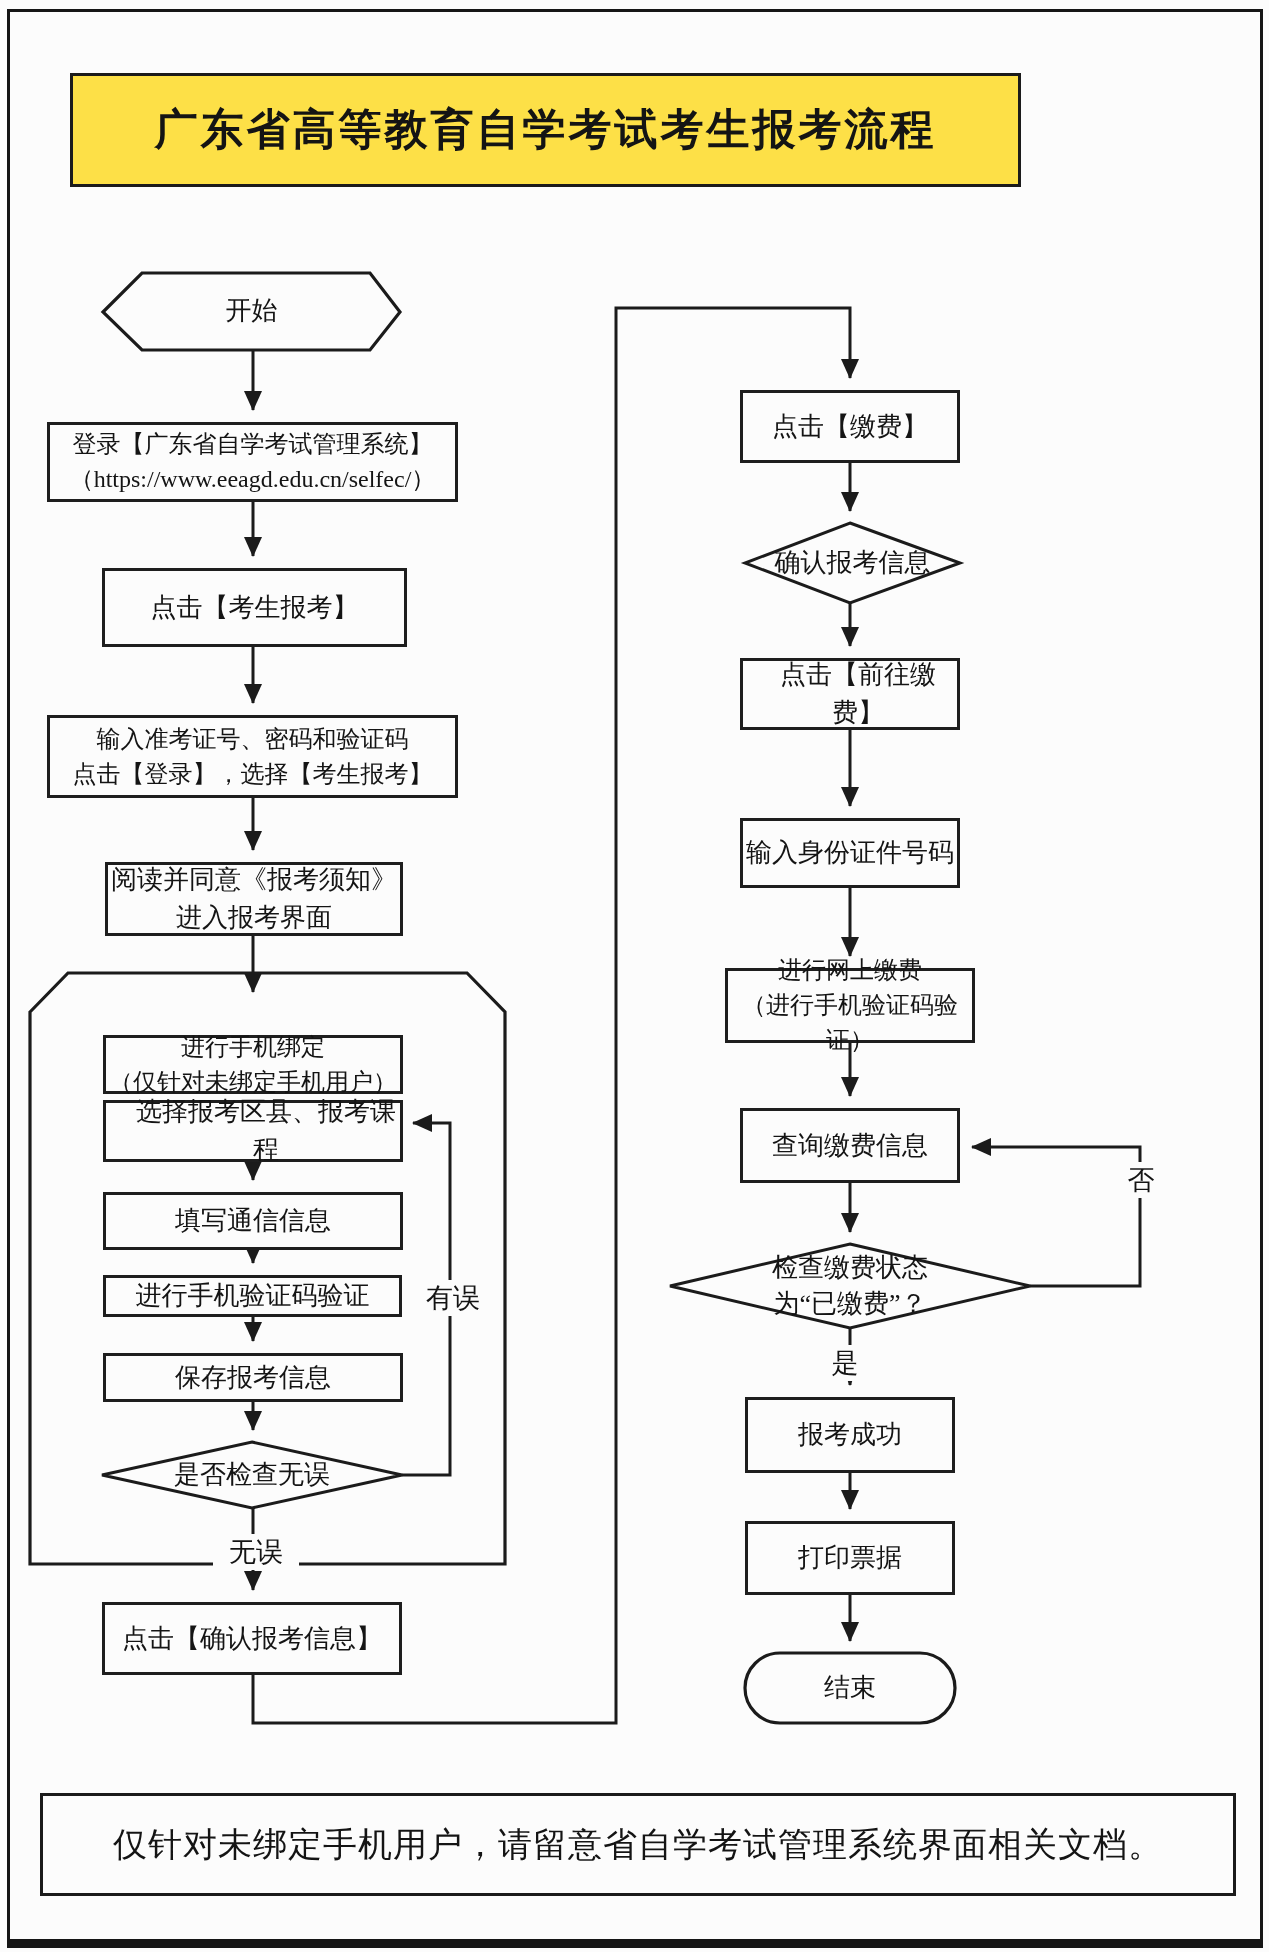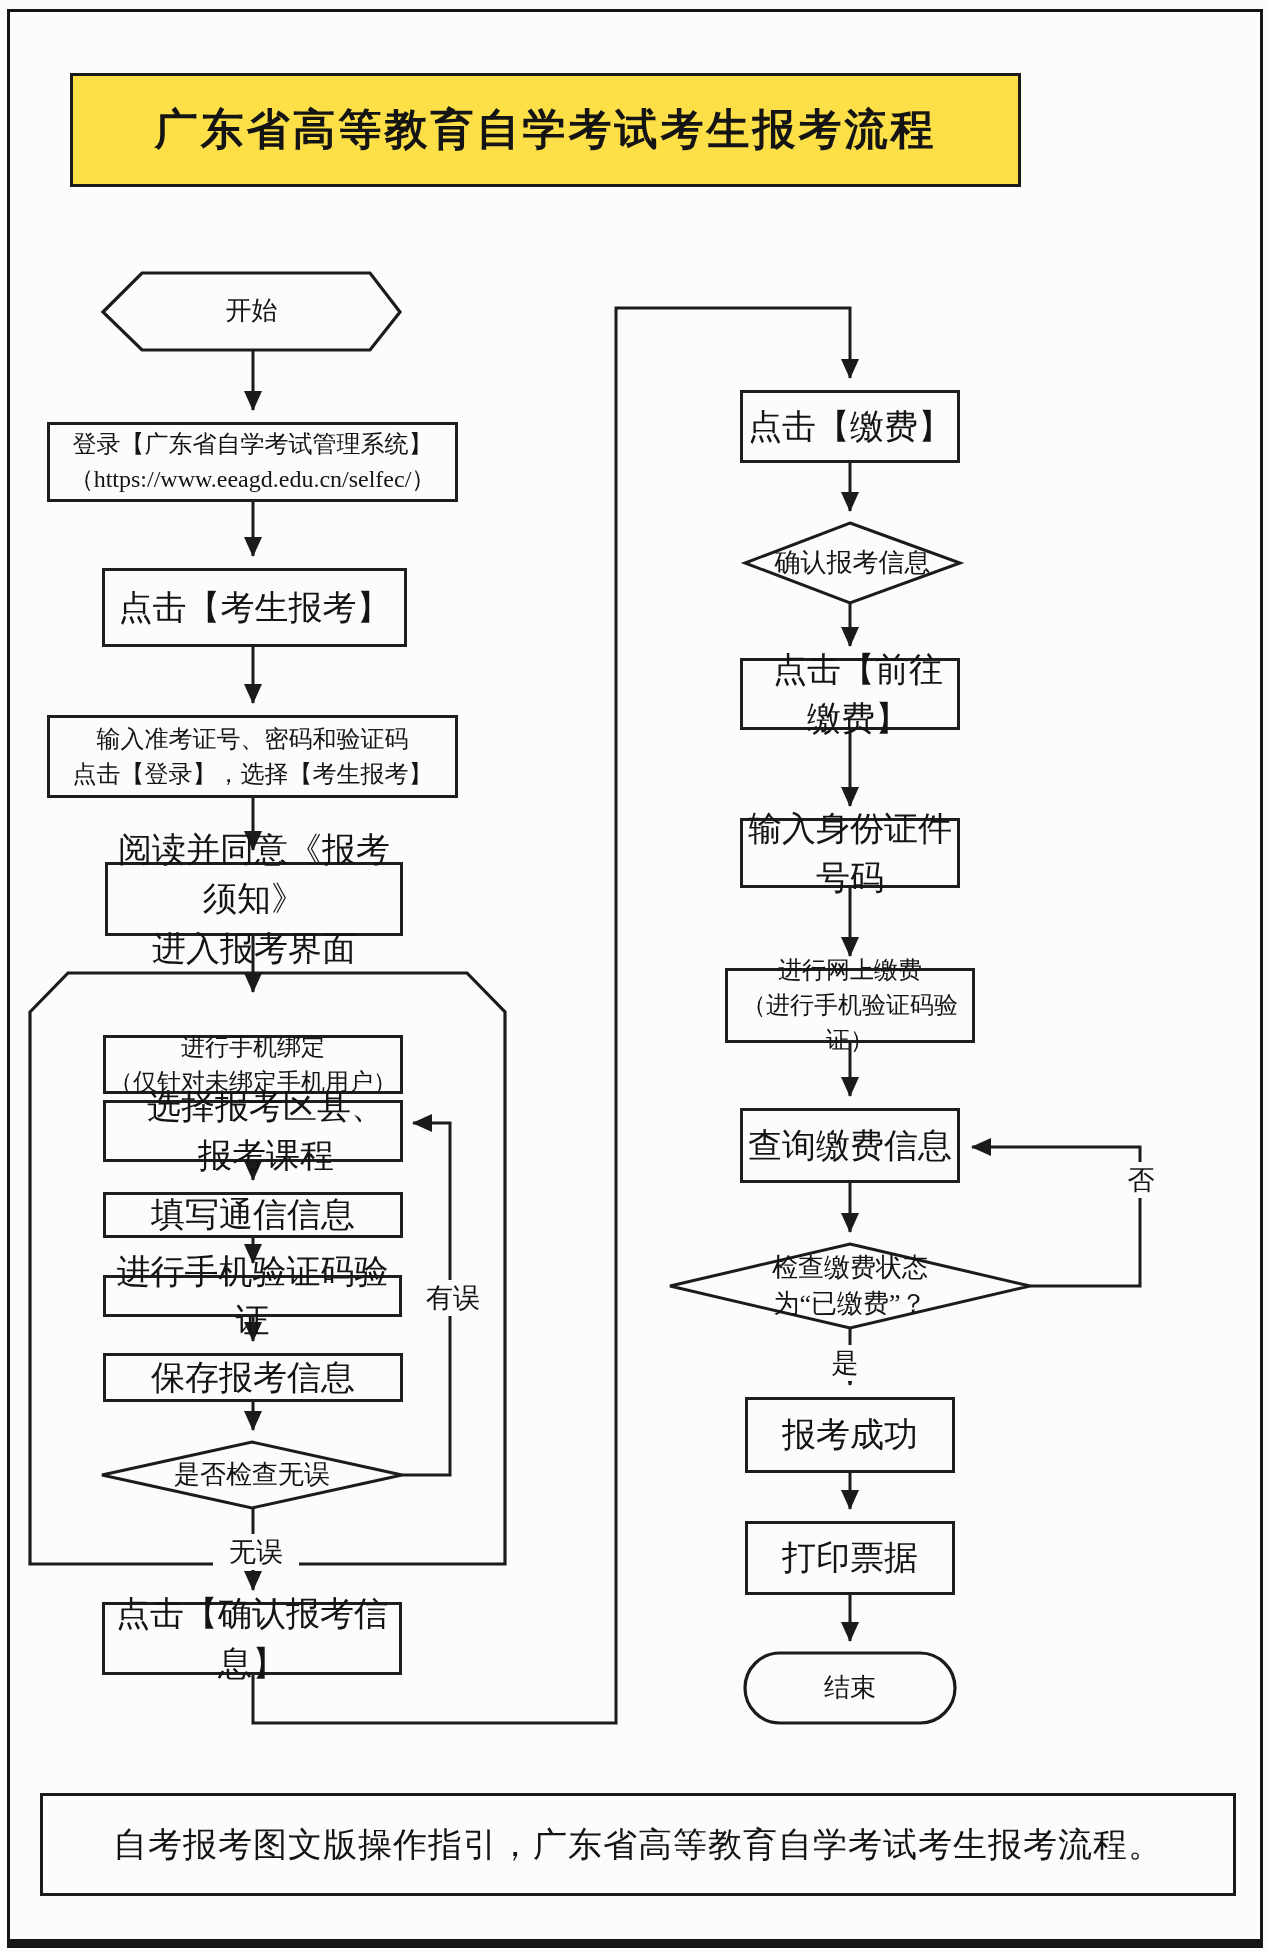--- a/index.html
+++ b/index.html
@@ -27,21 +27,21 @@
   .footer-box{
     position:absolute;left:40px;top:1793px;width:1190px;height:97px;
     border:3px solid #1b1b1b;background:#fcfcfc;
     display:flex;align-items:center;justify-content:center;
     font-size:34px;letter-spacing:1px;
   }
   .node{
     position:absolute;
     border:3px solid #1e1e1e;background:#fcfcfc;
     display:flex;align-items:center;justify-content:center;
-    text-align:center;font-size:34px;line-height:1.45;
+    text-align:center;font-size:26px;line-height:1.45;
     white-space:pre-line;box-sizing:border-box;
   }
   .node.small{font-size:24px;}
   .shape-label{
     position:absolute;background:transparent;border:none;
     display:flex;align-items:center;justify-content:center;
     text-align:center;font-size:26px;line-height:1.4;white-space:pre-line;
   }
   .edge-label{
     position:absolute;background:#fcfcfc;
@@ -107,21 +107,21 @@
   <div class="node small" style="left:47px;top:422px;width:411px;height:80px;">登录【广东省自学考试管理系统】
 （https://www.eeagd.edu.cn/selfec/）</div>
   <div class="node" style="left:102px;top:568px;width:305px;height:79px;">点击【考生报考】</div>
   <div class="node" style="left:105px;top:862px;width:298px;height:74px;">阅读并同意《报考须知》
 进入报考界面</div>
   <div class="node small" style="left:47px;top:715px;width:411px;height:83px;">输入准考证号、密码和验证码
 点击【登录】，选择【考生报考】</div>
   <div class="node small" style="left:103px;top:1004px;width:300px;height:59px;margin-top:31px;">进行手机绑定
 （仅针对未绑定手机用户）</div>
   <div class="node" style="left:103px;top:1100px;width:300px;height:62px;padding-left:26px;">选择报考区县、报考课程</div>
-  <div class="node" style="left:103px;top:1192px;width:300px;height:46px;">填写通信信息</div>
+  <div class="node" style="left:103px;top:1192px;width:300px;height:58px;">填写通信信息</div>
   <div class="node" style="left:103px;top:1275px;width:299px;height:42px;">进行手机验证码验证</div>
   <div class="node" style="left:103px;top:1353px;width:300px;height:49px;">保存报考信息</div>
   <div class="shape-label" style="left:102px;top:1442px;width:300px;height:66px;">是否检查无误</div>
   <div class="node" style="left:102px;top:1602px;width:300px;height:73px;">点击【确认报考信息】</div>
 
   <div class="node" style="left:740px;top:390px;width:220px;height:73px;">点击【缴费】</div>
   <div class="shape-label" style="left:745px;top:523px;width:215px;height:80px;">确认报考信息</div>
   <div class="node" style="left:740px;top:658px;width:220px;height:72px;padding-left:16px;">点击【前往缴费】</div>
   <div class="node" style="left:740px;top:818px;width:220px;height:70px;">输入身份证件号码</div>
   <div class="node small" style="left:725px;top:968px;width:250px;height:75px;">进行网上缴费
@@ -131,15 +131,15 @@
 为“已缴费”？</div>
   <div class="node" style="left:745px;top:1397px;width:210px;height:76px;">报考成功</div>
   <div class="node" style="left:745px;top:1521px;width:210px;height:74px;">打印票据</div>
   <div class="shape-label" style="left:745px;top:1653px;width:210px;height:70px;">结束</div>
 
   <div class="edge-label" style="left:410px;top:1280px;width:80px;height:36px;">有误</div>
   <div class="edge-label" style="left:213px;top:1534px;width:80px;height:36px;">无误</div>
   <div class="edge-label" style="left:824px;top:1345px;width:36px;height:36px;">是</div>
   <div class="edge-label" style="left:1118px;top:1162px;width:40px;height:36px;">否</div>
 
-  <div class="footer-box">自考报考图文版操作指引，广东省高等教育自学考试考生报考流程。</div>
+  <div class="footer-box">仅针对未绑定手机用户，请留意省自学考试管理系统界面相关文档。</div>
 
 </div>
 
 </body></html>

